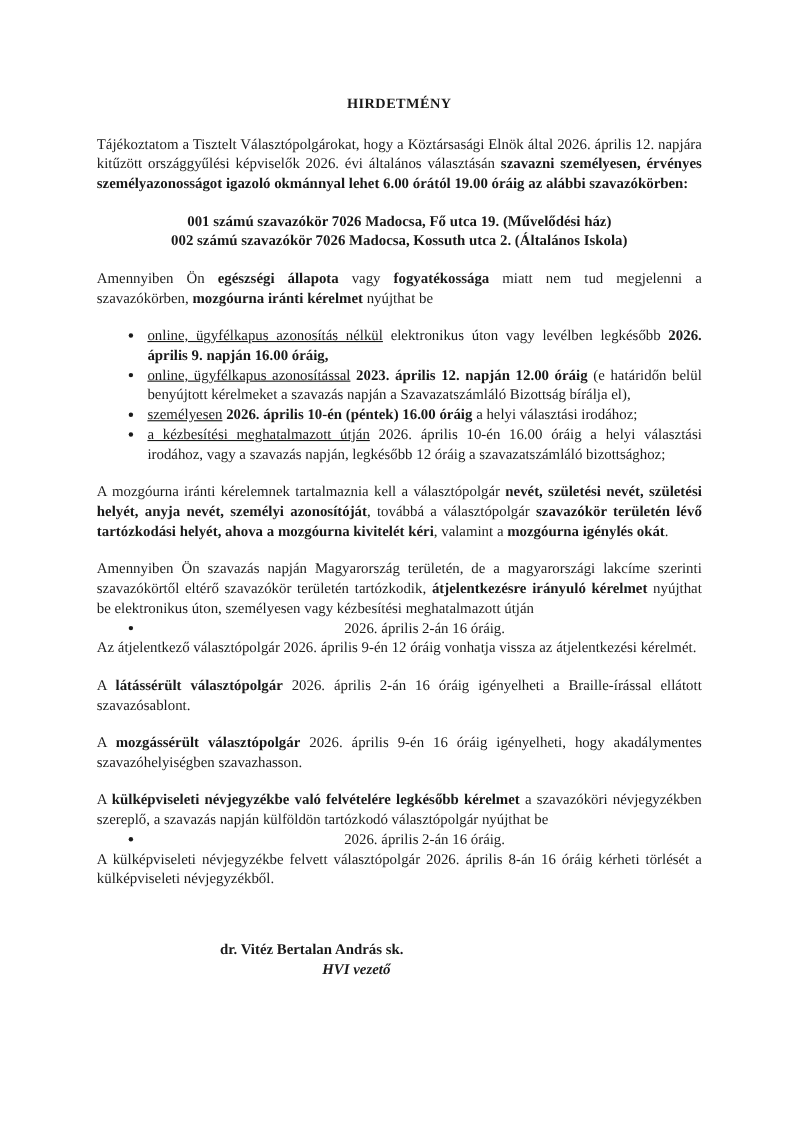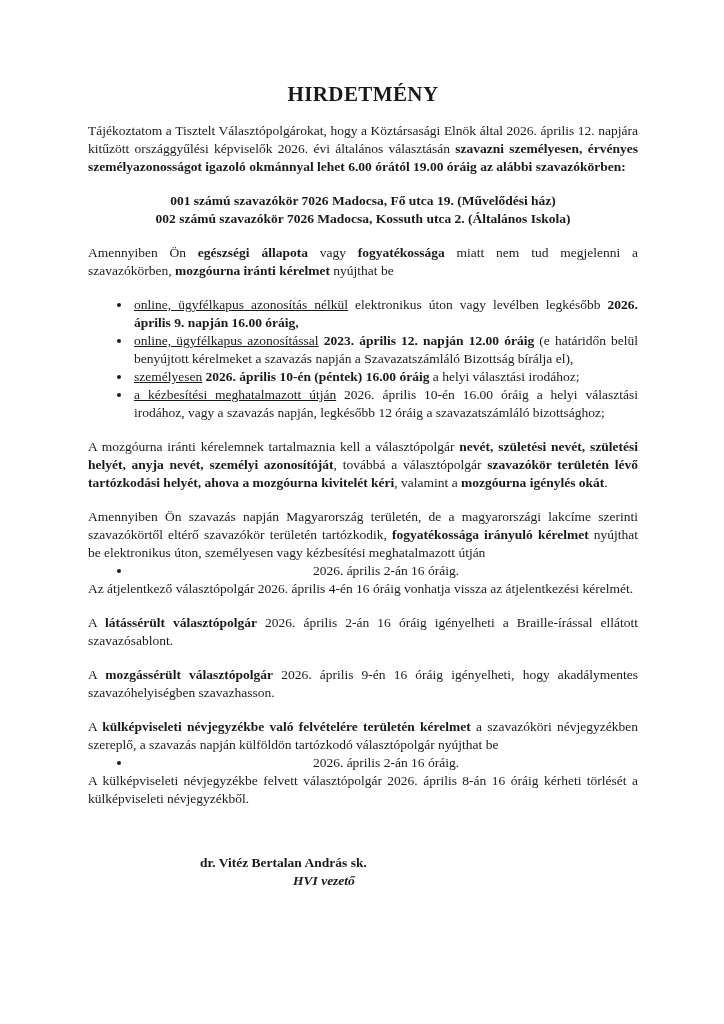--- a/index.html
+++ b/index.html
@@ -11,21 +11,21 @@
     background: #ffffff;
     padding: 85px 86px 0 88px;
     font-family: "Liberation Serif", "DejaVu Serif", serif;
     font-size: 13.5px;
     line-height: 18px;
     color: #1a1a1a;
     text-align: justify;
     overflow: hidden;
   }
   .title {
-    font-size: 21px;
+    font-size: 13px;
     font-weight: bold;
     letter-spacing: 0.4px;
     text-align: center;
     margin: 0 0 19px 0;
   }
   .para { margin: 0 0 16px 0; }
   .para.tight { margin: 0; }
   .para.bold-block { font-weight: bold; }
   .station-line { display: block; text-align: center; }
   ul.bullets {
@@ -60,31 +60,31 @@
 
   <ul class="bullets">
     <li class="runs"><span class="u">online, ügyfélkapus azonosítás nélkül</span><span> elektronikus úton vagy levélben legkésőbb </span><span class="b">2026. április 9. napján 16.00 óráig,</span></li>
     <li class="runs"><span class="u">online, ügyfélkapus azonosítással</span><span> </span><span class="b">2023. április 12. napján 12.00 óráig</span><span> (e határidőn belül benyújtott kérelmeket a szavazás napján a Szavazatszámláló Bizottság bírálja el),</span></li>
     <li class="runs"><span class="u">személyesen</span><span> </span><span class="b">2026. április 10-én (péntek) 16.00 óráig</span><span> a helyi választási irodához;</span></li>
     <li class="runs"><span class="u">a kézbesítési meghatalmazott útján</span><span> 2026. április 10-én 16.00 óráig a helyi választási irodához, vagy a szavazás napján, legkésőbb 12 óráig a szavazatszámláló bizottsághoz;</span></li>
   </ul>
 
   <p class="para runs"><span>A mozgóurna iránti kérelemnek tartalmaznia kell a választópolgár </span><span class="b">nevét, születési nevét, születési helyét, anyja nevét, személyi azonosítóját</span><span>, továbbá a választópolgár </span><span class="b">szavazókör területén lévő tartózkodási helyét, ahova a mozgóurna kivitelét kéri</span><span>, valamint a </span><span class="b">mozgóurna igénylés okát</span><span>.</span></p>
 
-  <p class="para tight runs"><span>Amennyiben Ön szavazás napján Magyarország területén, de a magyarországi lakcíme szerinti szavazókörtől eltérő szavazókör területén tartózkodik, </span><span class="b">fogyatékossága irányuló kérelmet</span><span> nyújthat be elektronikus úton, személyesen vagy kézbesítési meghatalmazott útján</span></p>
+  <p class="para tight runs"><span>Amennyiben Ön szavazás napján Magyarország területén, de a magyarországi lakcíme szerinti szavazókörtől eltérő szavazókör területén tartózkodik, </span><span class="b">átjelentkezésre irányuló kérelmet</span><span> nyújthat be elektronikus úton, személyesen vagy kézbesítési meghatalmazott útján</span></p>
   <ul class="bullets tight single">
     <li class="runs"><span>2026. április 2-án 16 óráig.</span></li>
   </ul>
-  <p class="para runs"><span>Az átjelentkező választópolgár 2026. április 4-én 16 óráig vonhatja vissza az átjelentkezési kérelmét.</span></p>
+  <p class="para runs"><span>Az átjelentkező választópolgár 2026. április 9-én 12 óráig vonhatja vissza az átjelentkezési kérelmét.</span></p>
 
   <p class="para runs"><span>A </span><span class="b">látássérült választópolgár</span><span> 2026. április 2-án 16 óráig igényelheti a Braille-írással ellátott szavazósablont.</span></p>
 
   <p class="para runs"><span>A </span><span class="b">mozgássérült választópolgár</span><span> 2026. április 9-én 16 óráig igényelheti, hogy akadálymentes szavazóhelyiségben szavazhasson.</span></p>
 
-  <p class="para tight runs"><span>A </span><span class="b">külképviseleti névjegyzékbe való felvételére területén kérelmet</span><span> a szavazóköri névjegyzékben szereplő, a szavazás napján külföldön tartózkodó választópolgár nyújthat be</span></p>
+  <p class="para tight runs"><span>A </span><span class="b">külképviseleti névjegyzékbe való felvételére legkésőbb kérelmet</span><span> a szavazóköri névjegyzékben szereplő, a szavazás napján külföldön tartózkodó választópolgár nyújthat be</span></p>
   <ul class="bullets tight single">
     <li class="runs"><span>2026. április 2-án 16 óráig.</span></li>
   </ul>
   <p class="para runs"><span>A külképviseleti névjegyzékbe felvett választópolgár 2026. április 8-án 16 óráig kérheti törlését a külképviseleti névjegyzékből.</span></p>
 
   <div class="signature">
     <div class="sig-name">dr. Vitéz Bertalan András sk.</div>
     <div class="sig-role">HVI vezető</div>
   </div>
 

